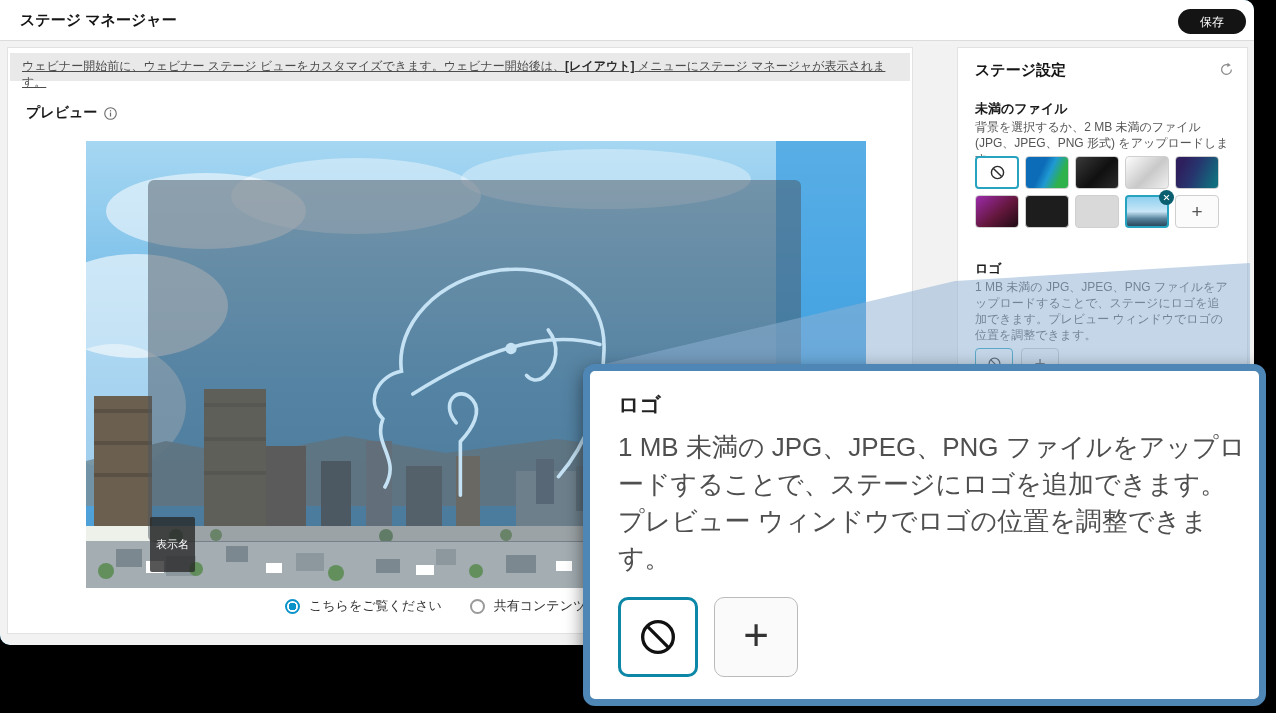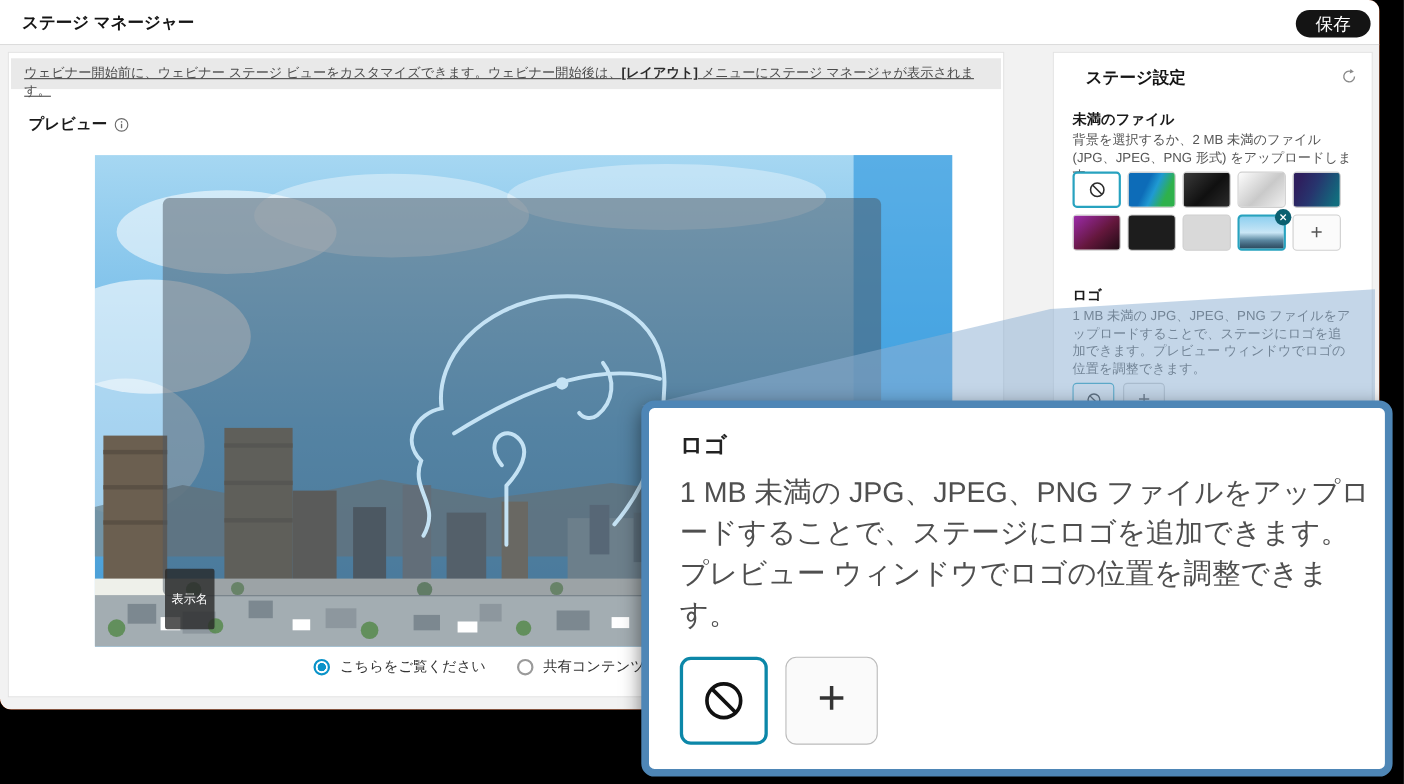--- a/index.html
+++ b/index.html
@@ -1,26 +1,26 @@
 <!DOCTYPE html>
 <html><head>
 <meta charset="utf-8">
 <style>
   html,body{margin:0;padding:0;background:#000;}
   *{box-sizing:border-box;}
   .canvas{position:relative;width:1276px;height:713px;background:#000;overflow:hidden;
           font-family:"Liberation Sans",sans-serif;-webkit-font-smoothing:antialiased;}
-  .window{position:absolute;left:0;top:0;width:1254px;height:645px;background:#c2410c;
+  .window{position:absolute;left:0;top:0;width:1254px;height:645px;background:#7dd3fc;
           border-radius:0 10px 10px 10px;overflow:hidden;}
   
   .appbar{position:absolute;left:0;top:0;width:100%;height:41px;background:#fff;
           border-bottom:1px solid #dcdcdc;z-index:2;}
   .app-title{position:absolute;left:20px;top:11px;font-size:15px;font-weight:bold;color:#141414;}
   .save-btn{position:absolute;left:1178px;top:9px;width:68px;height:25px;background:#141414;
-            border:none;border-radius:13px;color:#fff;font-size:16px;line-height:25px;
+            border:none;border-radius:13px;color:#fff;font-size:12px;line-height:25px;
             text-align:center;cursor:pointer;font-family:Liberation Sans, sans-serif;}
   .content-bg{position:absolute;left:0;top:41px;width:1254px;height:604px;background:#f2f2f2;
               border-radius:0 0 10px 10px;}
   
   .main-panel{position:absolute;left:7px;top:47px;width:906px;height:587px;background:#fff;
               border:1px solid #e2e2e2;}
   .banner{position:absolute;left:2px;top:5px;width:900px;height:28px;background:#e9e9e9;
           padding:5px 12px 0 12px;font-size:12px;line-height:16px;color:#4c4c4c;text-decoration:underline;}
   .banner b{color:#2b2b2b;}
   .banner a{color:#0e7c96;text-decoration:underline;cursor:pointer;}
@@ -37,21 +37,21 @@
   
   .radio-row{position:absolute;left:277px;top:549px;display:flex;align-items:center;gap:28px;}
   .radio-item{display:flex;align-items:center;gap:9px;cursor:pointer;}
   .radio-dot{width:15px;height:15px;border-radius:50%;border:2px solid #0a93c9;
              background:radial-gradient(circle,#0a93c9 0 3.6px,#fff 4px);}
   .radio-dot.off{border:2px solid #9a9a9a;background:#fff;}
   .radio-label{font-size:13px;color:#333;white-space:nowrap;}
   
   .sidebar{position:absolute;left:957px;top:47px;width:291px;height:587px;background:#fff;
            border:1px solid #e2e2e2;}
-  .sb-title{position:absolute;left:17px;top:13px;font-size:15px;font-weight:bold;color:#141414;margin-left:12px;}
+  .sb-title{position:absolute;left:17px;top:13px;font-size:15px;font-weight:bold;color:#141414;}
   .refresh-icon{position:absolute;right:13px;top:14px;width:15px;height:15px;cursor:pointer;}
   .sec-title{position:absolute;left:17px;font-size:13px;font-weight:bold;color:#1a1a1a;}
   .sec-desc{position:absolute;left:17px;width:256px;font-size:12px;line-height:16px;color:#555;}
   .thumb-grid{position:absolute;left:17px;top:108px;width:250px;display:flex;flex-wrap:wrap;gap:6px;}
   .thumb{width:44px;height:33px;border-radius:4px;border:1px solid #cfcfcf;cursor:pointer;
          position:relative;display:flex;align-items:center;justify-content:center;}
   .thumb.sel{border:2px solid #27a2bf;}
   .badge{position:absolute;top:-7px;right:-7px;width:15px;height:15px;border-radius:50%;
          background:#0b5f70;display:flex;align-items:center;justify-content:center;}
   .plus-glyph{font-size:19px;color:#555;font-weight:400;line-height:1;}

